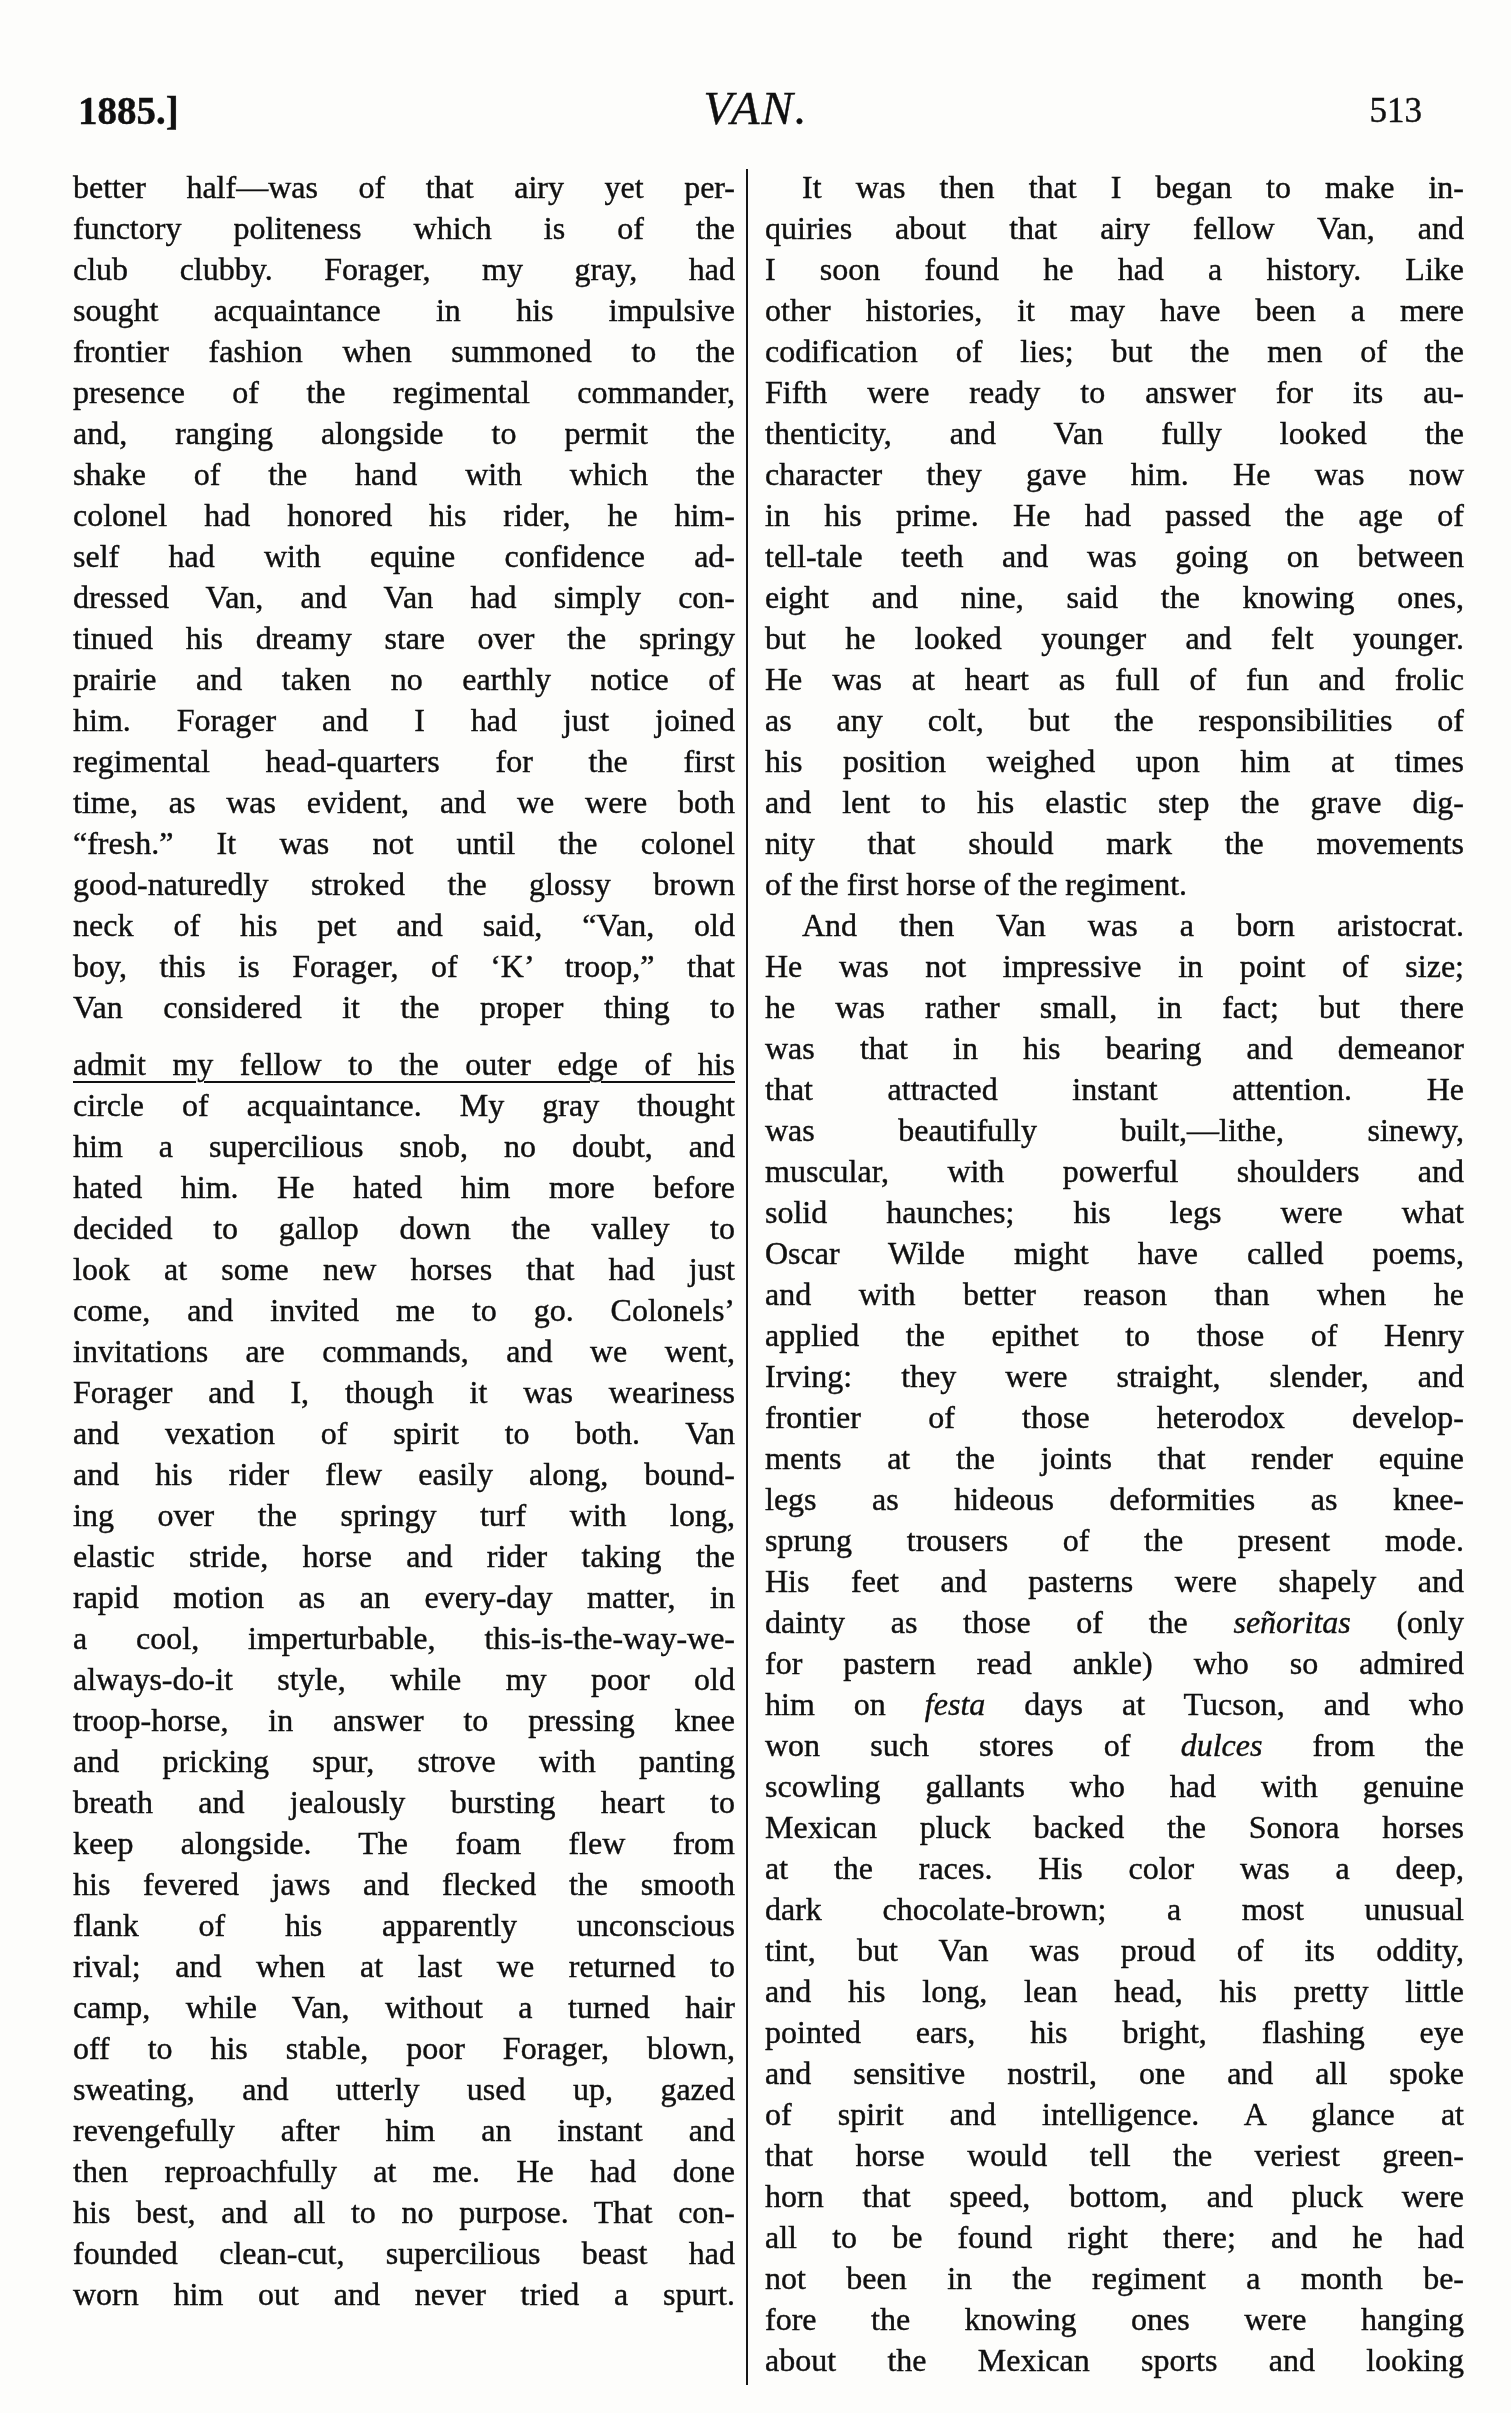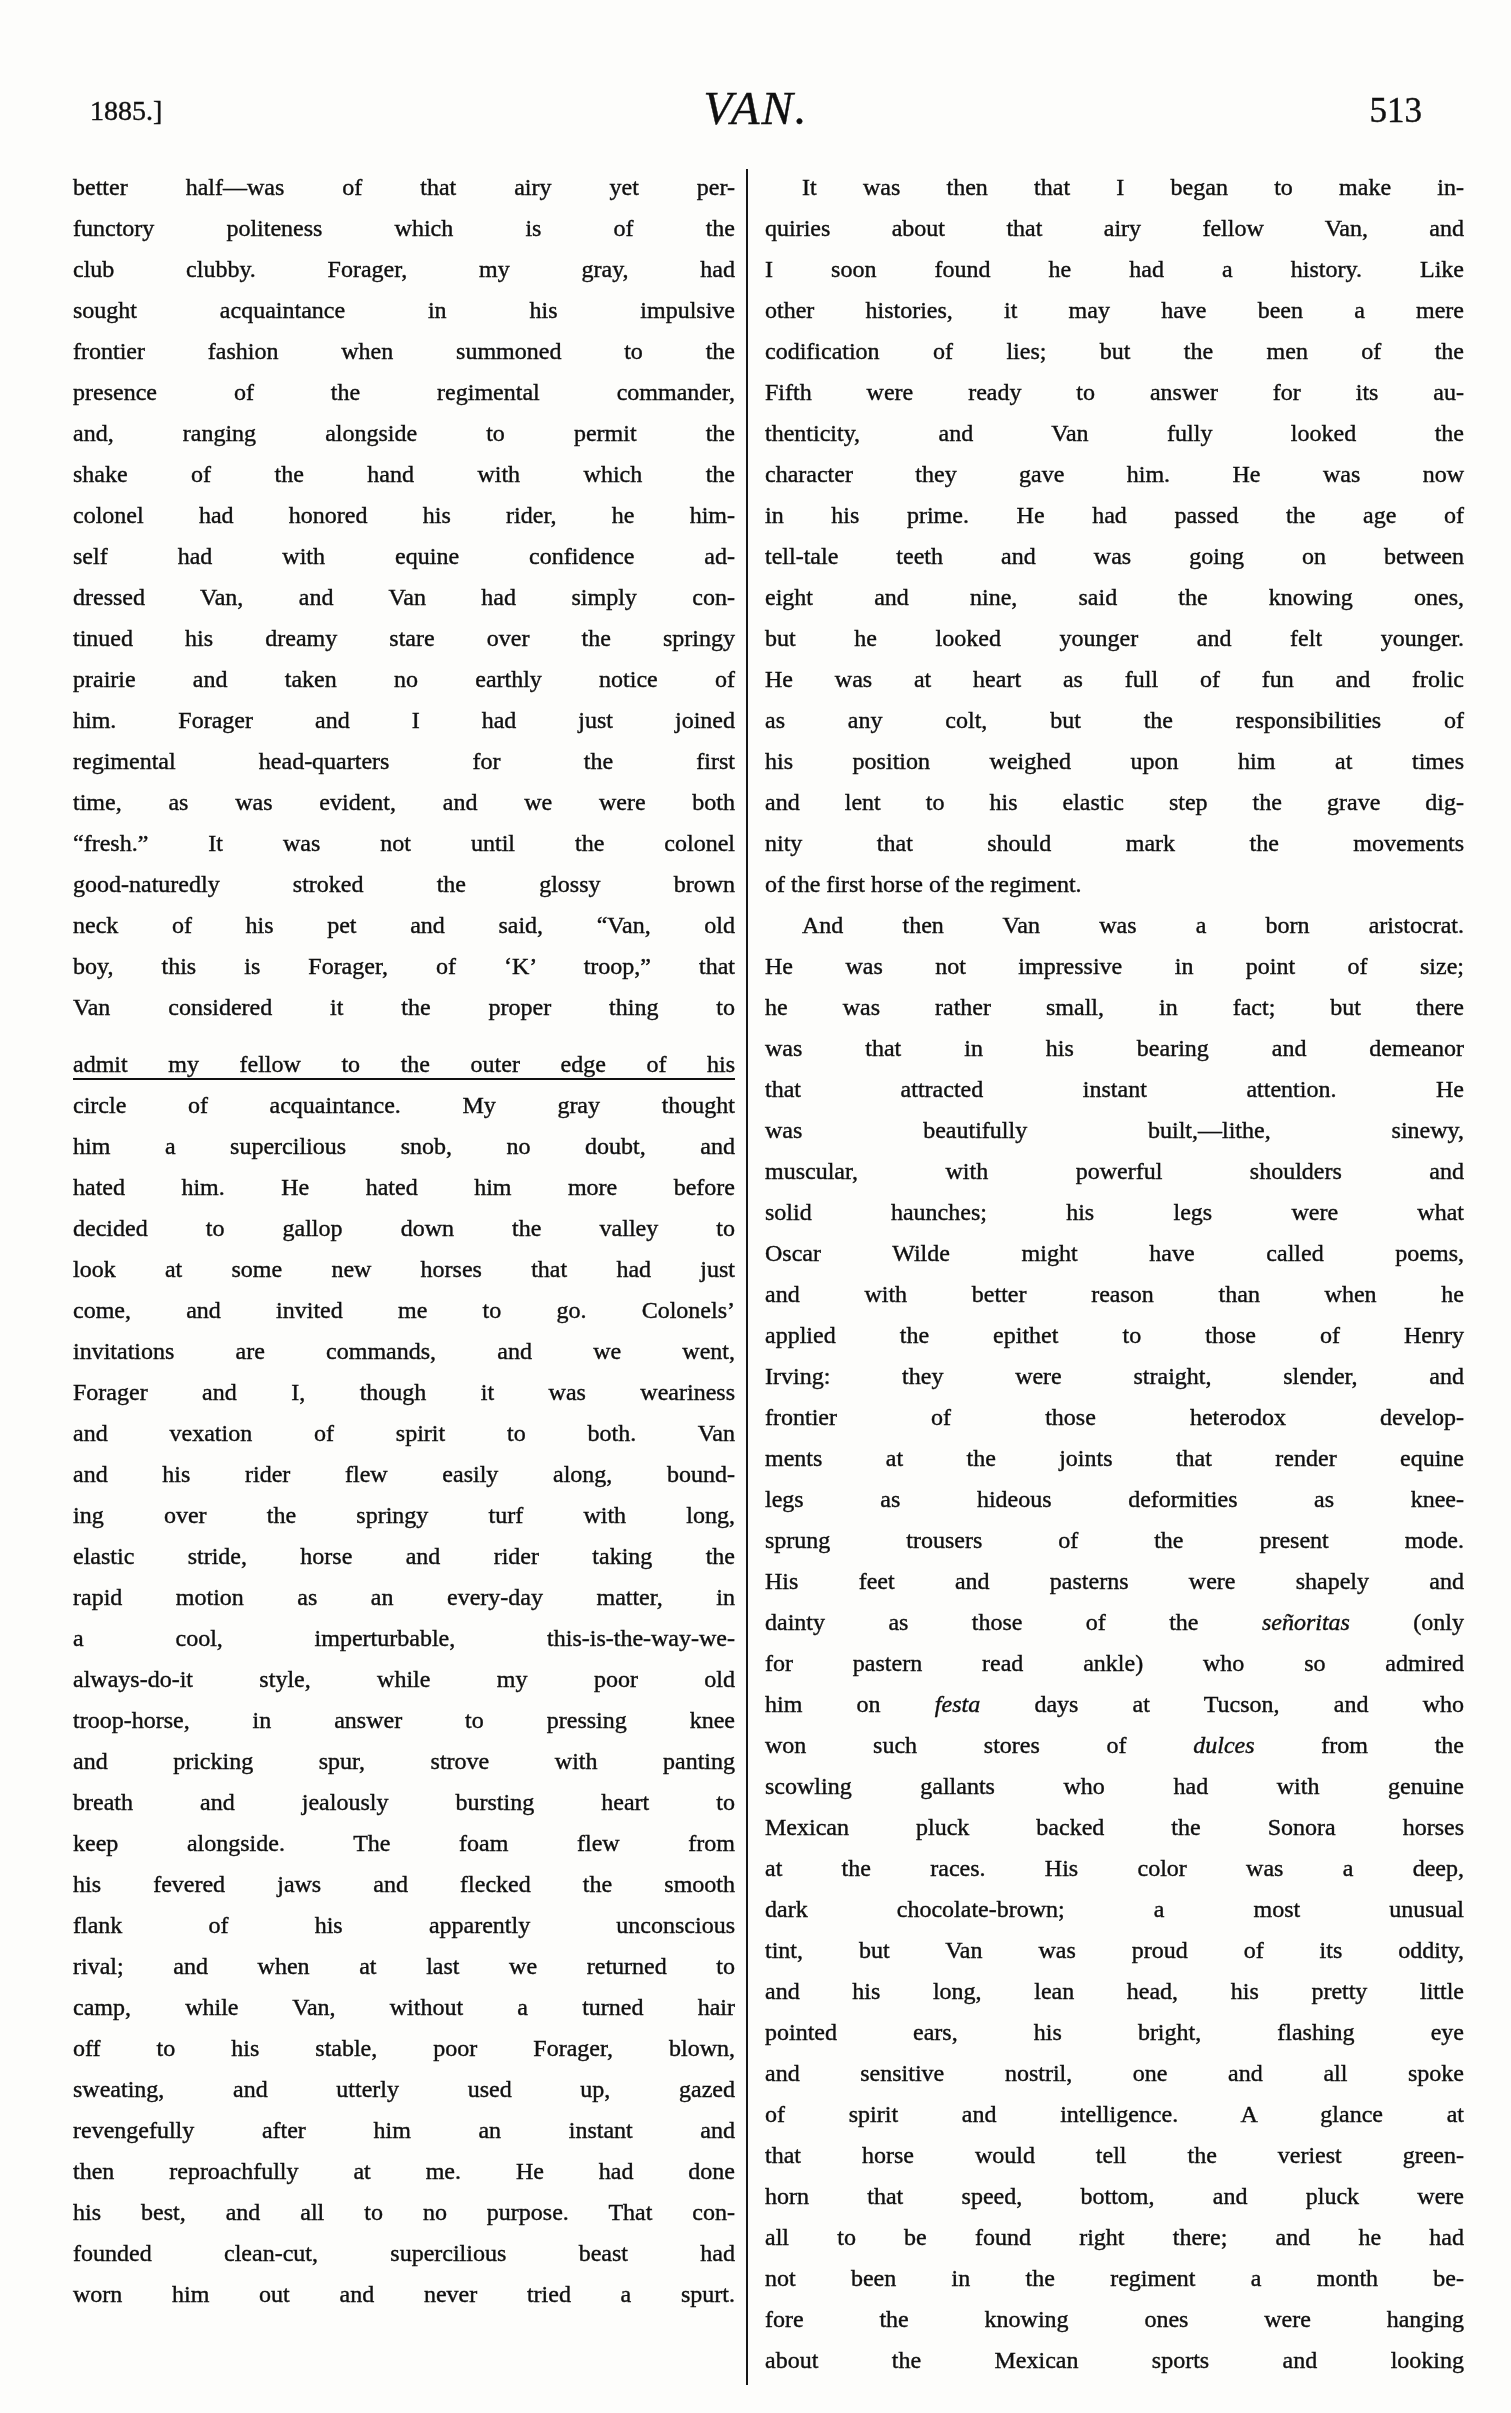--- a/index.html
+++ b/index.html
@@ -12,24 +12,25 @@
     width: 1512px;
     height: 2413px;
     background: #fdfdfb;
     color: #101010;
     font-family: "Liberation Serif", serif;
     -webkit-text-stroke: 0.4px #101010;
     overflow: hidden;
   }
   .h-year {
     position: absolute;
-    left: 90px;
+    left: 78px;
     top: 88px;
-    font-size: 28px;
+    font-size: 39px;
     line-height: 45px;
+    font-weight: bold;
   }
   .h-title {
     position: absolute;
     left: 0;
     width: 100%;
     top: 86px;
     text-align: center;
     font-style: italic;
     font-size: 47px;
     line-height: 45px;
@@ -38,21 +39,21 @@
   .h-page {
     position: absolute;
     right: 90px;
     top: 88px;
     font-size: 35px;
     line-height: 45px;
   }
   .col {
     position: absolute;
     top: 167px;
-    font-size: 24px;
+    font-size: 32px;
     line-height: 41px;
   }
   .col-left  { left: 73px;  width: 662px; }
   .col-right { left: 765px; width: 699px; }
   .divider {
     position: absolute;
     left: 746px;
     top: 169px;
     width: 1.5px;
     height: 2216px;

